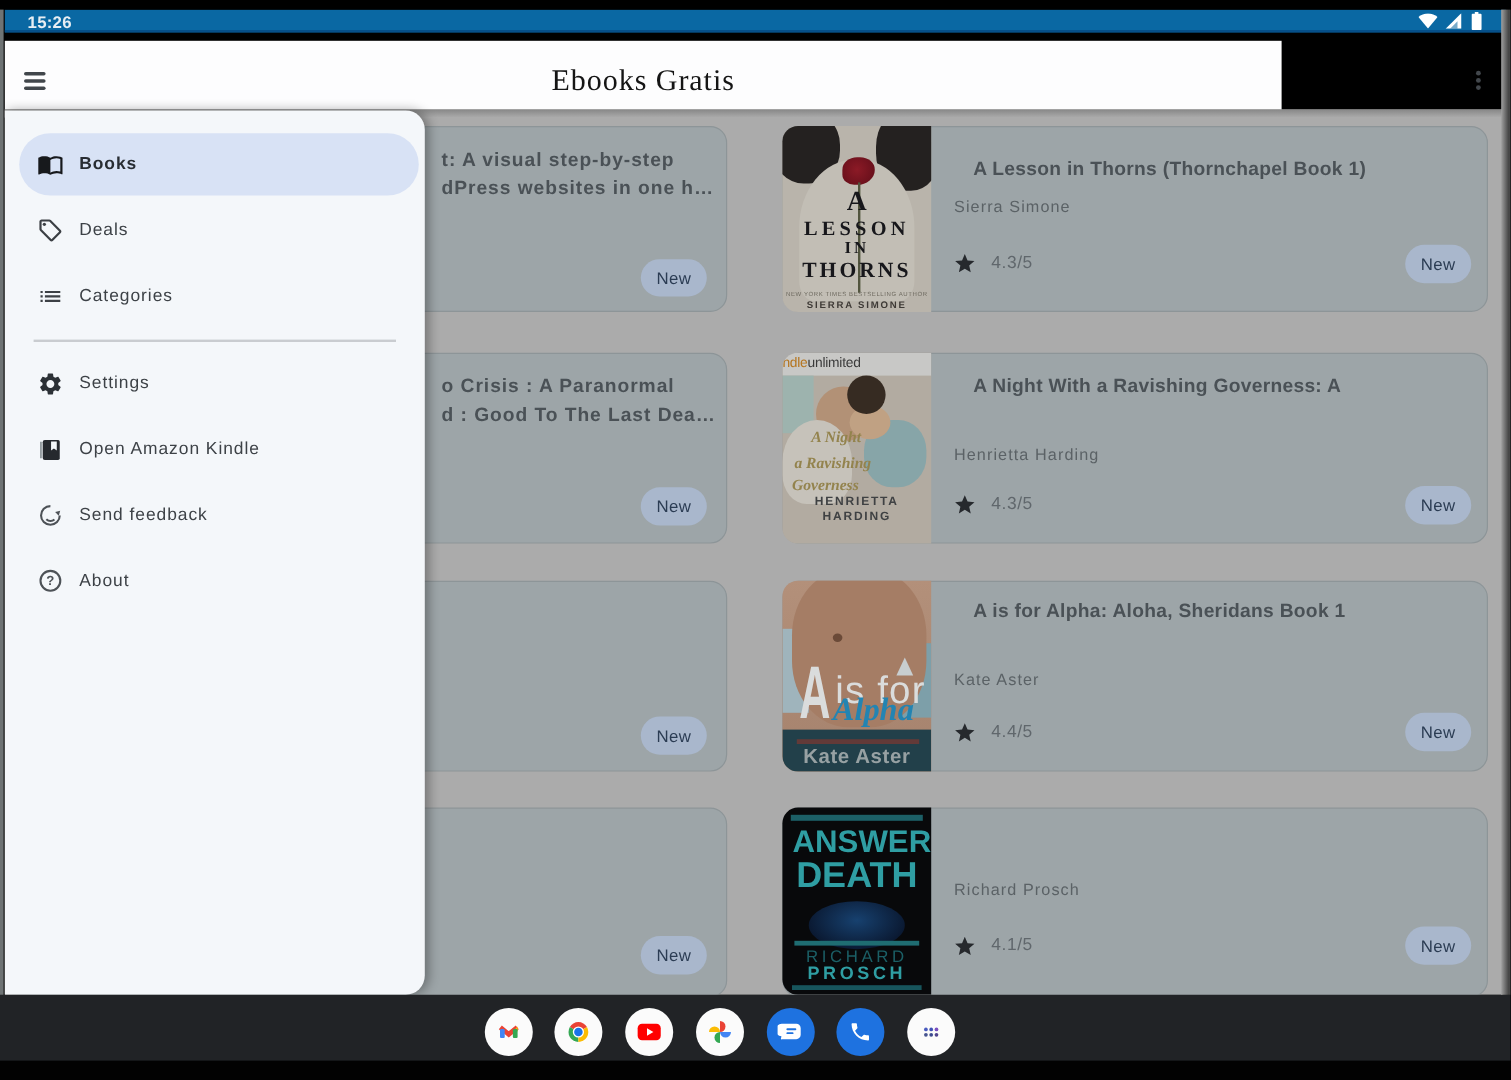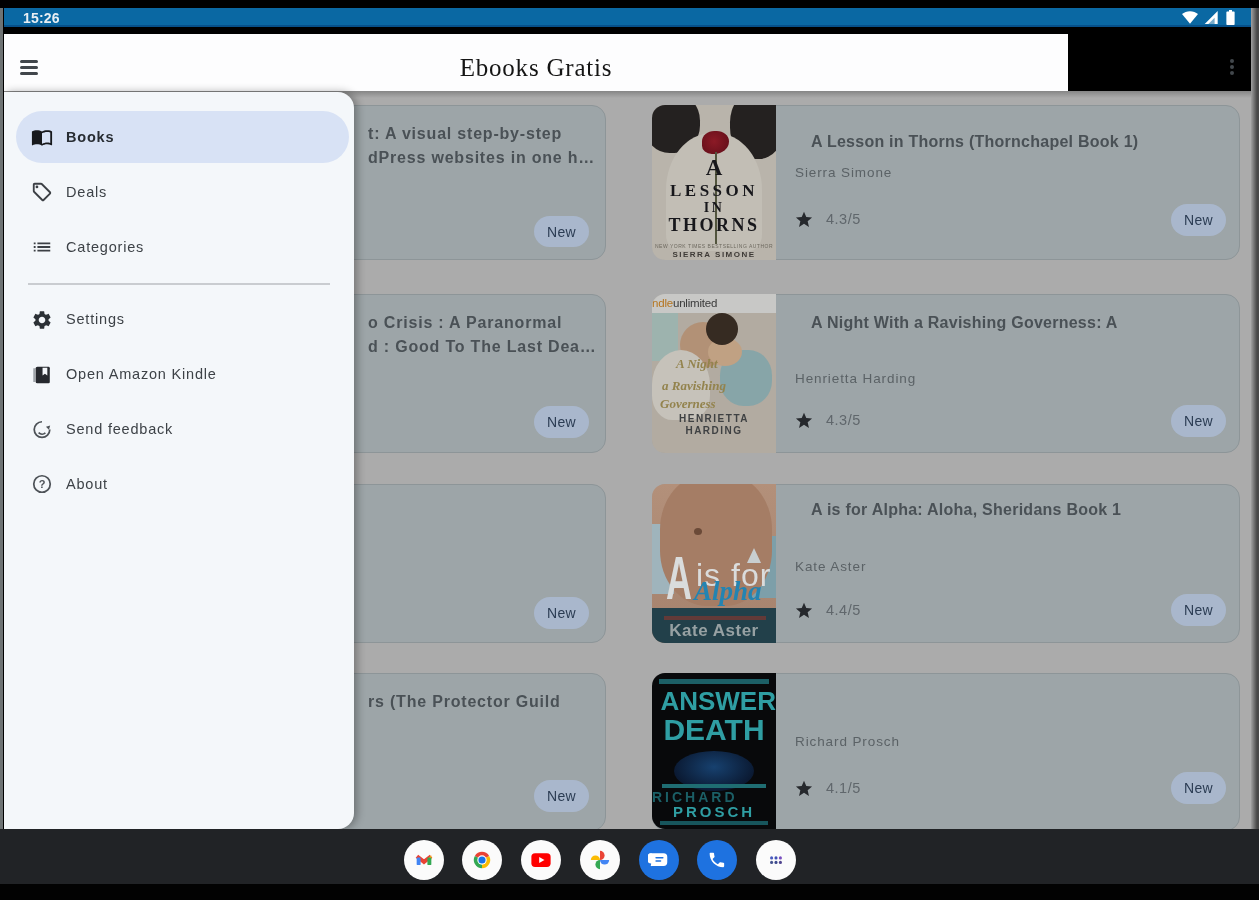--- a/index.html
+++ b/index.html
@@ -75,21 +75,20 @@
     <div class="card" style="left:14px;top:203px;width:588px;height:159px"></div>
     <div class="card" style="left:14px;top:393px;width:588px;height:159px"></div>
     <div class="card" style="left:14px;top:582px;width:588px;height:158px"></div>
     <div class="ttl nw" style="left:348px;top:31px;letter-spacing:.8px">t: A visual step-by-step</div>
     <div class="ttl nw" style="left:348px;top:55px;letter-spacing:.8px">dPress websites in one h…</div>
     <div class="chip" style="left:530px;top:125px;height:31px">New</div>
     <div class="ttl nw" style="left:348px;top:220px;letter-spacing:.8px">o Crisis : A Paranormal</div>
     <div class="ttl nw" style="left:348px;top:244px;letter-spacing:.8px">d : Good To The Last Dea…</div>
     <div class="chip" style="left:530px;top:315px">New</div>
     <div class="chip" style="left:530px;top:506px">New</div>
-    <div class="ttl nw" style="left:348px;top:599px;letter-spacing:.8px">rs (The Protector Guild</div>
     <div class="chip" style="left:530px;top:689px">New</div>
 
     <div class="card" style="left:648px;top:14px;width:588px;height:155px"></div>
     <div class="card" style="left:648px;top:203px;width:588px;height:159px"></div>
     <div class="card" style="left:648px;top:393px;width:588px;height:159px"></div>
     <div class="card" style="left:648px;top:582px;width:588px;height:158px"></div>
 
     <div class="cover" style="left:648px;top:14px;height:155px;background:#b9b4ab">
       <div style="left:-8px;top:-12px;width:56px;height:60px;background:#242120;border-radius:46%"></div>
       <div style="left:78px;top:-14px;width:54px;height:68px;background:#242120;border-radius:46%"></div>
@@ -154,21 +153,21 @@
       </svg>
     <div class="rate nw" style="left:822px;top:511px">4.4/5</div>
     <div class="chip" style="left:1167px;top:503px">New</div>
 
     <div class="cover" style="left:648px;top:582px;height:156px;background:#08090b">
       <div style="left:7px;top:6px;width:110px;height:5px;background:#1c5f66"></div>
       <div style="left:0;top:13px;width:100%;text-align:right;font-size:26px;font-weight:bold;color:#2f9ea3;letter-spacing:0px">ANSWER</div>
       <div style="left:0;top:40px;width:100%;text-align:center;font-size:30px;font-weight:bold;color:#2f9ea3;letter-spacing:0px">DEATH</div>
       <div style="left:22px;top:78px;width:80px;height:40px;background:radial-gradient(ellipse at 50% 40%,#17416f,#0a1830 75%);border-radius:50%"></div>
       <div style="left:10px;top:111px;width:104px;height:4px;background:#1f6d72"></div>
-      <div style="left:0;top:116px;width:100%;text-align:left;font-size:14px;font-weight:bold;color:#1b5f66;letter-spacing:3px">RICHARD</div>
+      <div style="left:0;top:116px;width:100%;text-align:center;font-size:14px;font-weight:normal;color:#1b5f66;letter-spacing:3px">RICHARD</div>
       <div style="left:0;top:130px;width:100%;text-align:center;font-size:15px;font-weight:bold;color:#2f9ea3;letter-spacing:3px">PROSCH</div>
       <div style="left:8px;top:148px;width:108px;height:4px;background:#17555c"></div>
     </div>
     <div class="auth nw" style="left:791px;top:643px">Richard Prosch</div>
     <svg class="star" style="left:789px;top:686px" viewBox="0 0 24 24">
         <path d="M12 17.3l-5.4 3.3 1.4-6.2-4.8-4.1 6.3-.5L12 4l2.5 5.8 6.3.5-4.8 4.1 1.4 6.2z" fill="#26292d"></path>
       </svg>
     <div class="rate nw" style="left:822px;top:689px">4.1/5</div>
     <div class="chip" style="left:1167px;top:681px">New</div>
     <div class="shade"></div>

